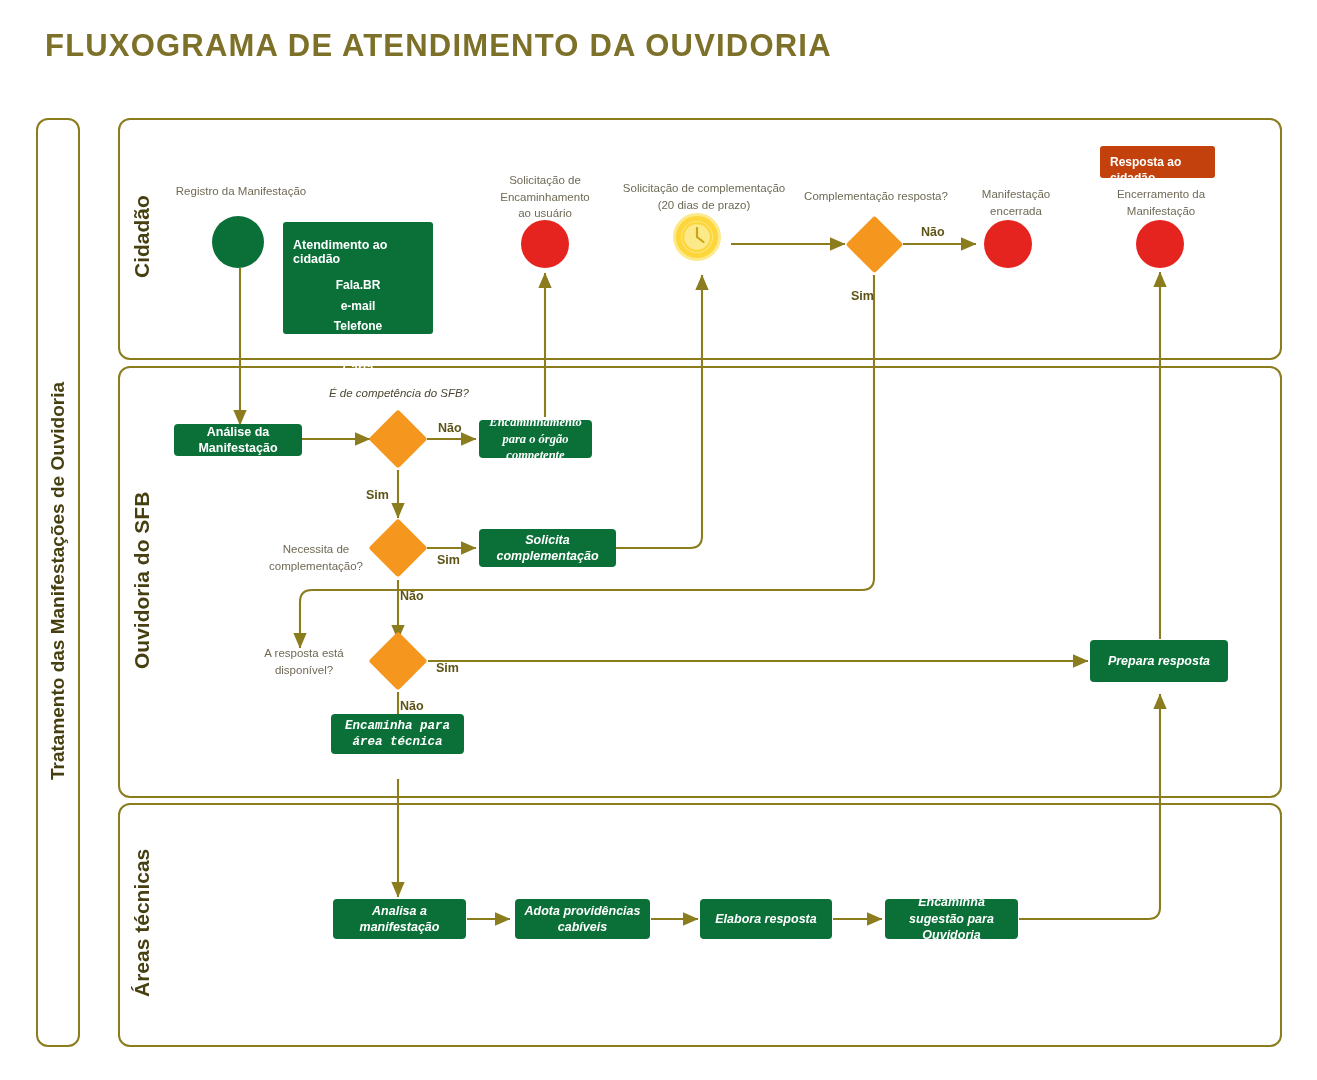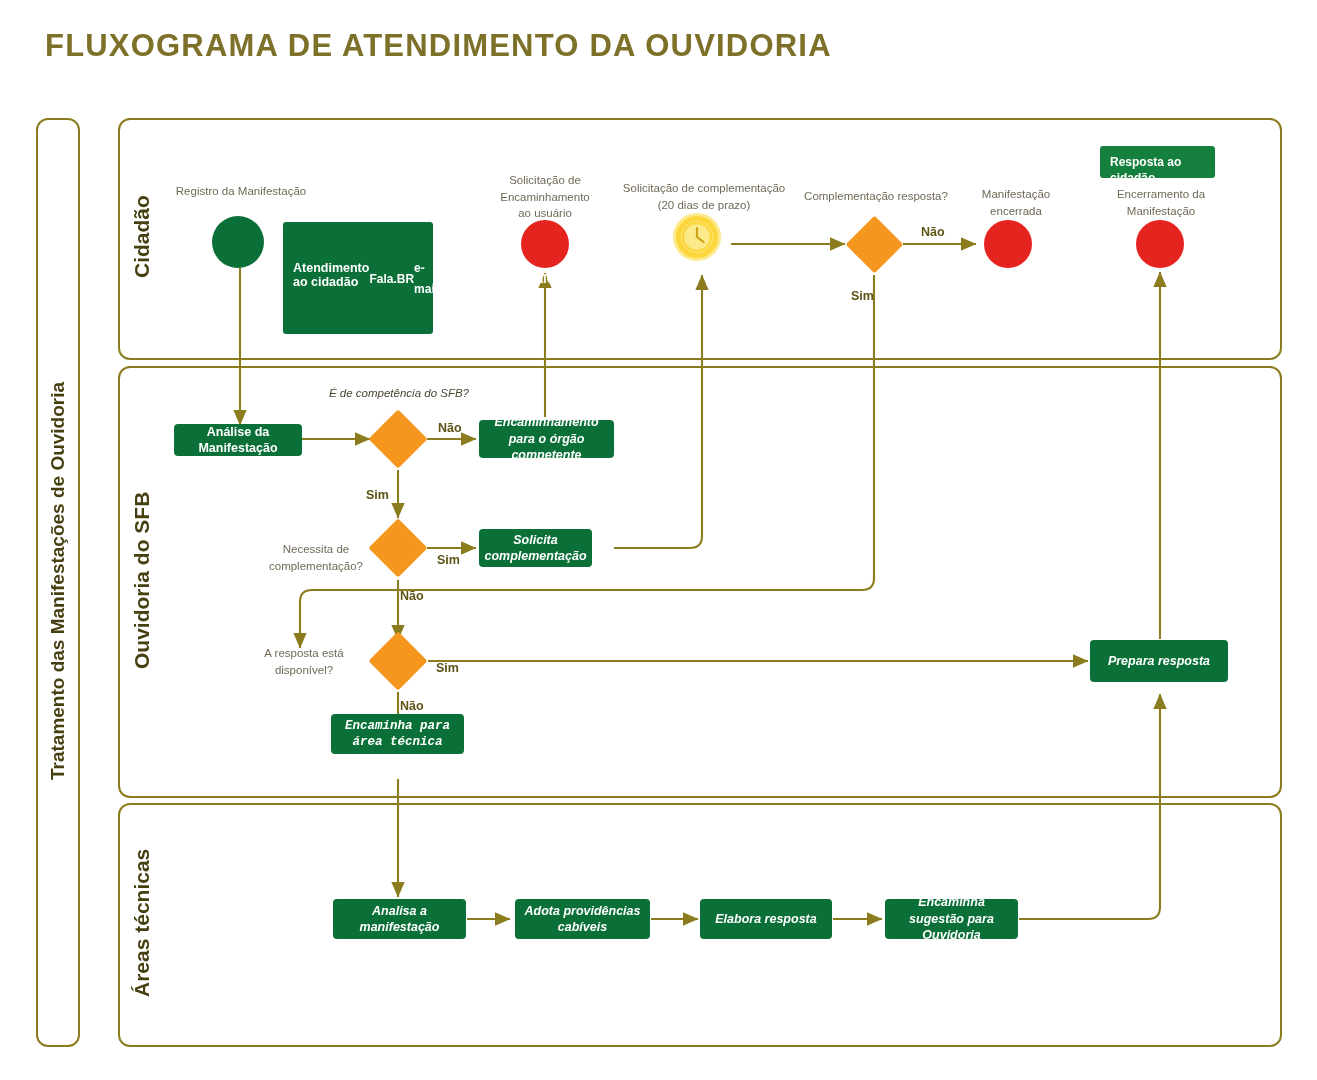--- a/index.html
+++ b/index.html
@@ -66,27 +66,27 @@
     position:absolute;color:#6f6a56;font-size:11.5px;line-height:1.45;
     text-align:center;white-space:pre-line;
   }
   .caption.italic{font-style:italic;color:#4a4530;}
   .edgelabel{
     position:absolute;color:#5e5417;font-size:12.5px;font-weight:bold;
     white-space:nowrap;
   }
   .atend-box{
     background:#0a7038;color:#fff;border-radius:3px;
-    display:flex;flex-direction:row;align-items:center;
+    display:flex;flex-direction:column;align-items:center;
     padding:16px 10px 14px 10px;
   }
   .atend-title{font-weight:bold;font-size:12.5px;margin-bottom:9px;}
   .atend-item{font-weight:bold;font-size:12px;line-height:1.72;}
   .resposta-box{
-    background:#15803d;color:#fff;border-radius:3px;
+    background:#c2410c;color:#fff;border-radius:3px;
     font-weight:bold;font-size:12px;line-height:1.35;
     padding:8px 10px;box-sizing:border-box;
   }
 </style>
 </head>
 <body>
 
 <div id="page-title">FLUXOGRAMA DE ATENDIMENTO DA OUVIDORIA</div>
 
 <div class="frame" id="outer-frame"></div>
@@ -191,30 +191,30 @@
 <div class="node circle end" style="left:1136px;top:220px;width:48px;height:48px;"></div>
 
 <div class="node proc upright" style="left:174px;top:424px;width:128px;height:32px;">Análise da
 Manifestação</div>
 
 <div class="caption italic" style="left:324px;top:385px;width:150px;">É de competência do SFB?</div>
 <div class="node diamond" style="left:377px;top:418px;width:42px;height:42px;"></div>
 <div class="edgelabel" style="left:438px;top:421px;">Não</div>
 <div class="edgelabel" style="left:366px;top:488px;">Sim</div>
 
-<div class="node proc" style="left:479px;top:420px;width:135px;height:38px;">Encaminhamento para
+<div class="node proc" style="left:479px;top:420px;width:113px;height:38px;font-family:Liberation Serif, serif;">Encaminhamento para
 o órgão competente</div>
 
 <div class="caption" style="left:254px;top:541px;width:124px;">Necessita de
 complementação?</div>
 <div class="node diamond" style="left:377px;top:527px;width:42px;height:42px;"></div>
 <div class="edgelabel" style="left:437px;top:553px;">Sim</div>
 <div class="edgelabel" style="left:400px;top:589px;">Não</div>
 
-<div class="node proc" style="left:479px;top:529px;width:113px;height:38px;">Solicita
+<div class="node proc" style="left:479px;top:529px;width:137px;height:38px;">Solicita
 complementação</div>
 
 <div class="caption" style="left:244px;top:645px;width:120px;">A resposta está
 disponível?</div>
 <div class="node diamond" style="left:377px;top:640px;width:42px;height:42px;"></div>
 <div class="edgelabel" style="left:436px;top:661px;">Sim</div>
 <div class="edgelabel" style="left:400px;top:699px;">Não</div>
 
 <div class="node proc" style="left:331px;top:714px;width:133px;height:40px;font-family:Liberation Mono, monospace;">Encaminha para
 área técnica</div>

